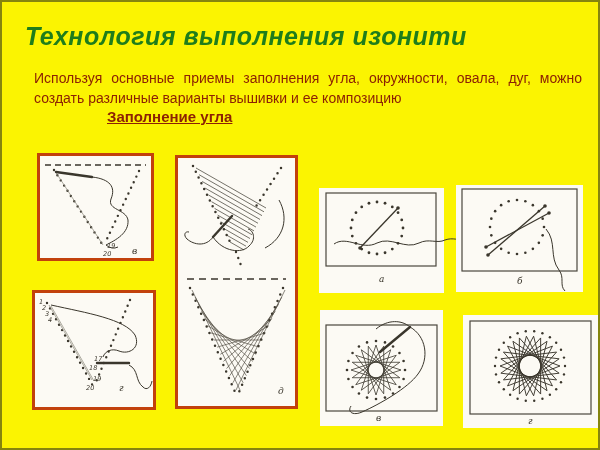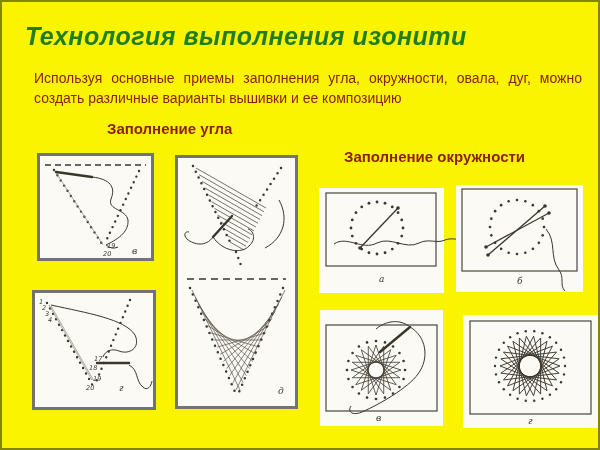--- a/index.html
+++ b/index.html
@@ -14,24 +14,24 @@
     color:#1F7D1B; letter-spacing:0.5px; white-space:nowrap;margin-top:16px;
   }
   .intro{
     position:absolute; left:32px; top:66px; width:548px;
     font-size:14px; font-weight:400; color:#8C2104;
     line-height:20px; text-align:justify;
   }
   .section-label{
     position:absolute; font-size:15px; font-weight:700; color:#8C2104;
   }
-  #label-angle{left:105px; top:118px;}
+  #label-angle{left:105px; top:106px;text-decoration:underline;}
   #label-circle{left:342px; top:146px;}
   .framed-panel{
-    position:absolute; background:#FCFAF4; border:3px solid #737373;
+    position:absolute; background:#FCFAF4; border:3px solid #c2410c;
   }
   .white-panel{
     position:absolute; background:#FCFAF4;
   }
   svg{display:block; overflow:visible;}
   .ink{stroke:#3A362C; fill:none;}
   .dots{stroke:#3A362C; fill:none; stroke-linecap:round;}
   .ring circle{fill:#3A362C; stroke:none;}
   .fan line{stroke:#3A362C; stroke-width:0.7;}
   .fan2 line{stroke:#4A463A; stroke-width:0.65;}
@@ -48,21 +48,20 @@
 </head>
 <body>
 
 <div id="slide">
 
   <div class="title">Технология выполнения изонити</div>
 
   <div class="intro">Используя основные приемы заполнения угла, окружности, овала, дуг, можно создать различные варианты вышивки  и ее композицию</div>
 
   <div id="label-angle" class="section-label">Заполнение угла</div>
-  <div id="label-circle" class="section-label">Заполнение окружности</div>
 
   <div class="framed-panel" style="left:35px;top:151px;width:111px;height:102px;">
     <svg width="111" height="102" viewBox="0 0 111 102">
       <line class="ink" x1="5" y1="9" x2="106" y2="9" stroke-width="1.5" stroke-dasharray="6 4"></line>
       <line class="dots" x1="14" y1="14" x2="62" y2="88" stroke-width="2.4" stroke-dasharray="0 6.2"></line>
       <line class="dots" x1="99" y1="15" x2="66" y2="85" stroke-width="2.4" stroke-dasharray="0 6.2"></line>
       <line class="stitch" x1="15" y1="15" x2="63" y2="89"></line>
       <line class="needle" x1="16" y1="16" x2="52" y2="21"></line>
       <path class="thread" d="M52,21 C70,23 76,31 71,43 C67,54 86,53 88,64 C89,77 76,84 66,89 q6,5 12,2"></path>
       <text class="num" x="67" y="92">19</text>

